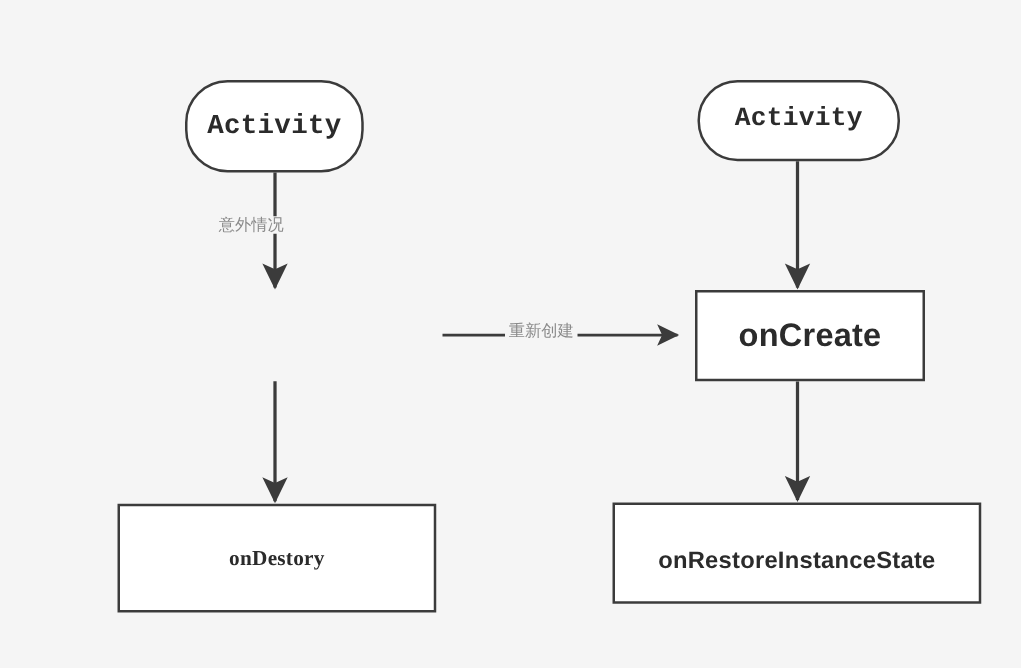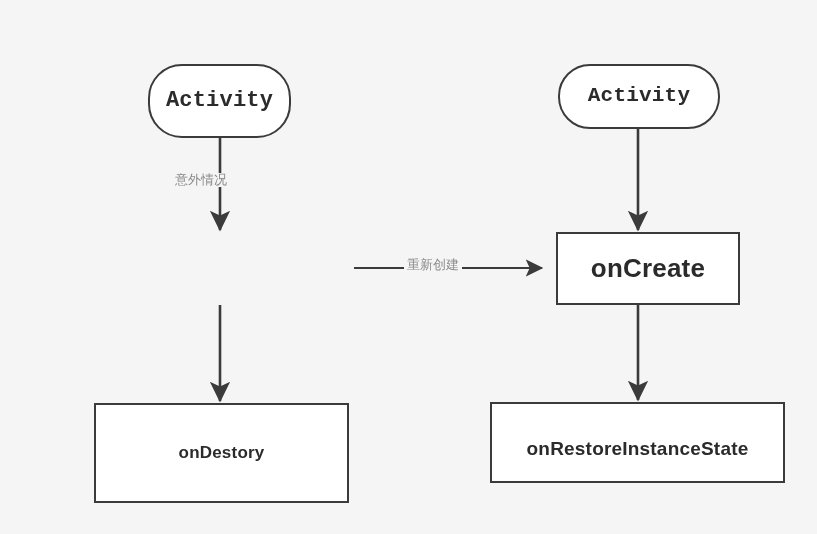--- a/index.html
+++ b/index.html
@@ -67,22 +67,23 @@
     left: 89px;
     top: 232px;
     width: 264px;
     height: 73px;
     font-size: 19px;
   }
   #node-on-destory {
     left: 94px;
     top: 403px;
     width: 255px;
-    height: 100px;
+    height: 87px;
     font-size: 17px;
+    font-family: Liberation Serif, serif;
   }
   
   #node-activity-right {
     left: 558px;
     top: 64px;
     width: 162px;
     height: 65px;
     border-radius: 32px;
     font-size: 21px;
   }

